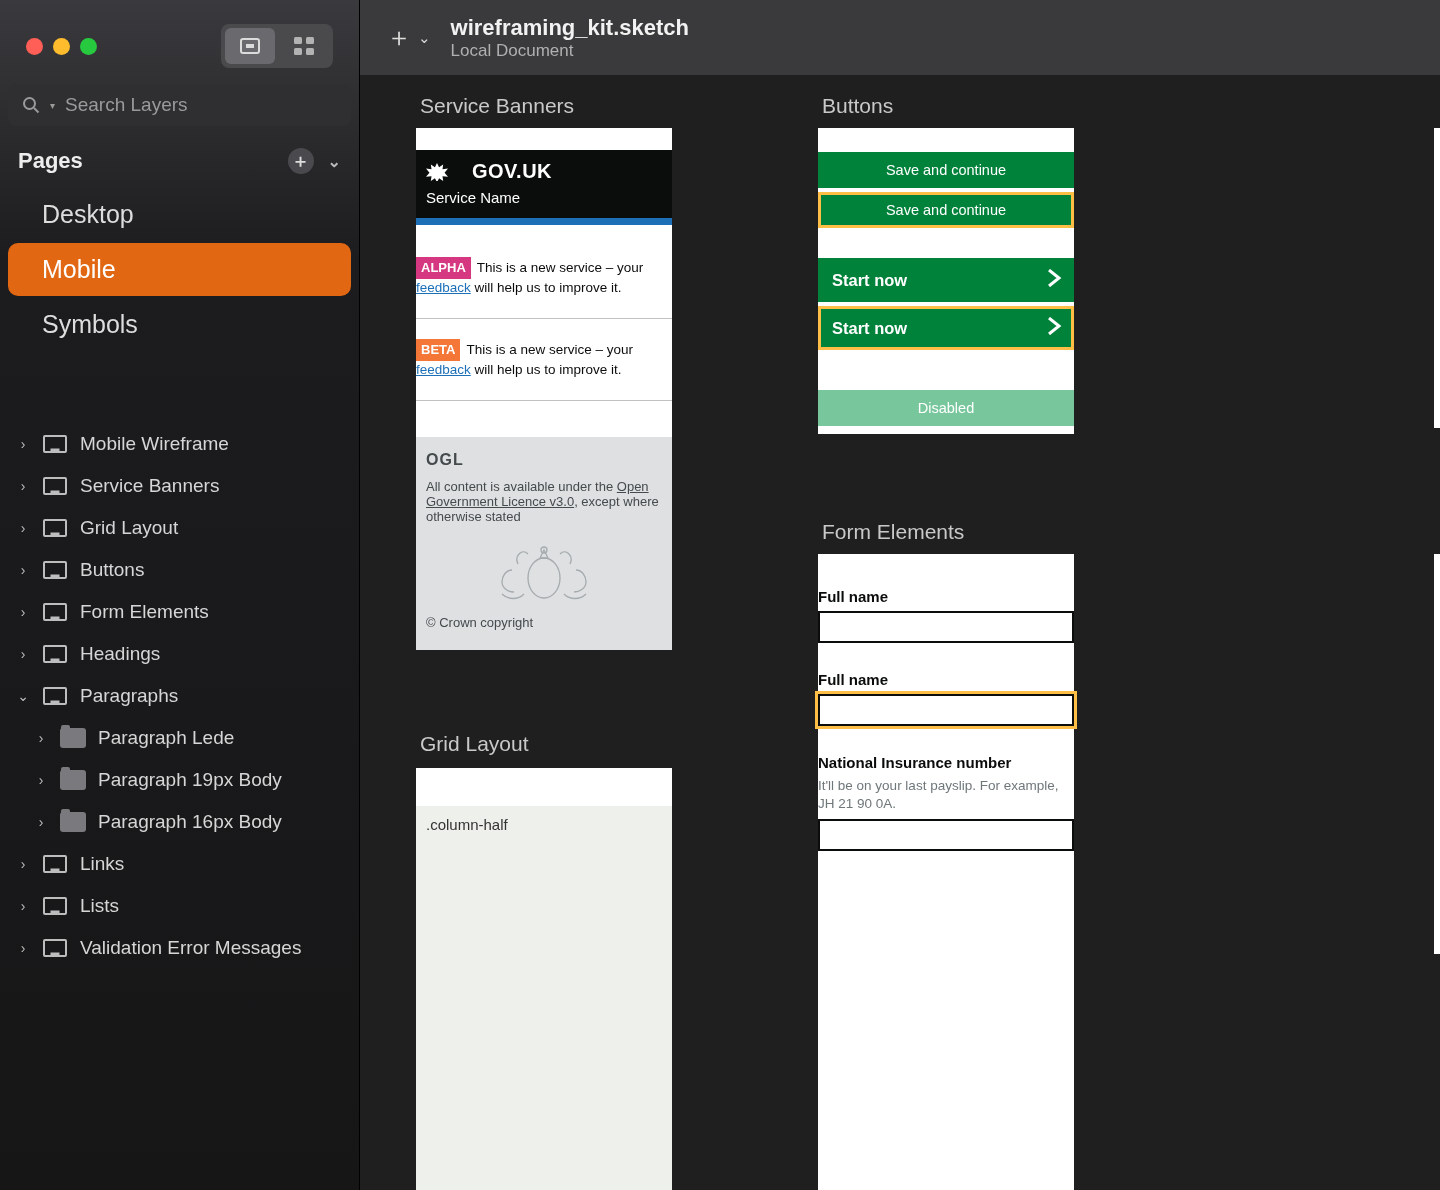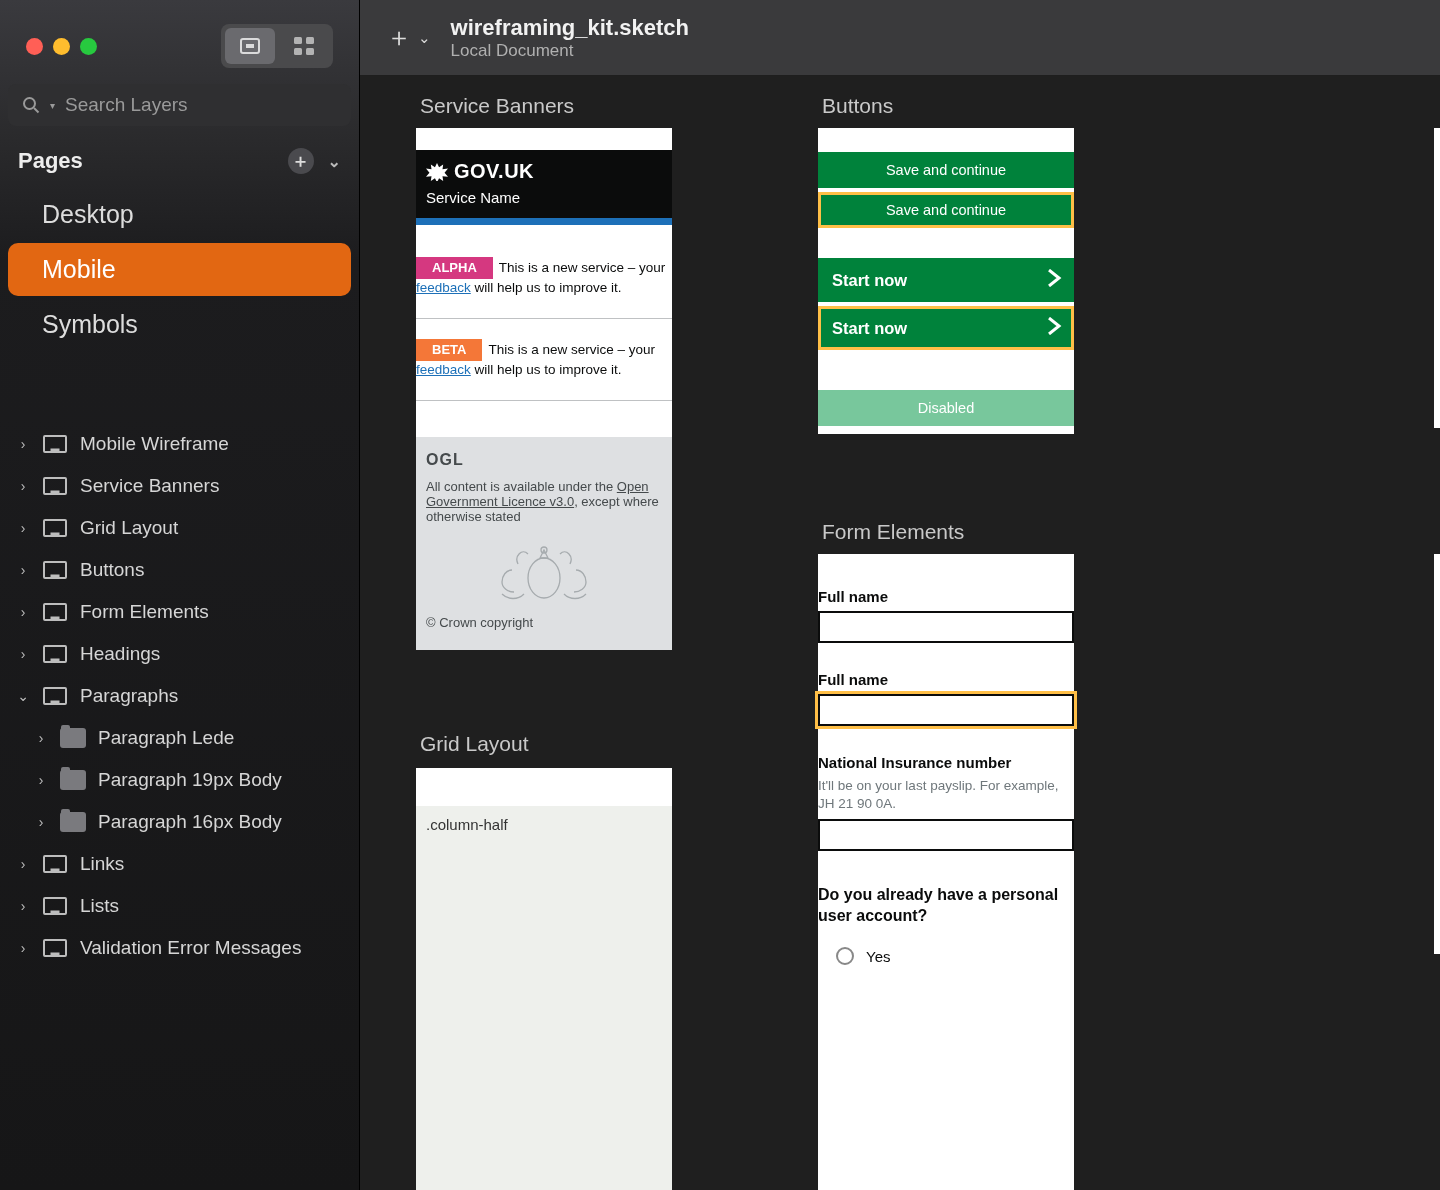--- a/index.html
+++ b/index.html
@@ -106,26 +106,26 @@
     padding: 36px 0 0 60px;
   }
   .section-label { font-size:21px; font-weight:400; color:#c9c9c9; margin-bottom:8px; }
 
   .artboard { background:#fff; color:#0b0c0c; position:absolute; }
 
   
   .sb-art { left: 56px; top: 52px; width: 256px; height: 518px; font-size:14px;}
   .sb-top-white { height: 22px; background:#fff; }
   .sb-header { background:#0b0c0c; padding: 10px 10px 12px 10px; color:#fff; }
-  .sb-header .crown-row { display:flex; align-items:center; gap:6px; }
+  .sb-header .crown-row { display:flex; align-items:center; gap:24px; }
   .govuk { font-size:20px; font-weight:700; letter-spacing:.5px;}
   .service-name { font-size:15px; font-weight:400; margin-top:6px;}
   .blue-bar { height:7px; background:#1d70b8; }
   .phase-block { padding: 10px 0 10px 0; font-size:13.5px; line-height:1.4;}
-  .tag { display:inline-block; color:#fff; font-weight:700; font-size:13px; padding:2px 16px; margin-right:6px;}
+  .tag { display:inline-block; color:#fff; font-weight:700; font-size:13px; padding:2px 5px; margin-right:6px;}
   .tag.alpha{ background:#d53880;}
   .tag.beta{ background:#f47738;}
   .feedback-link{ color:#1d70b8; text-decoration:underline;}
   .sb-divider{ border-top:1px solid #bfc1c3; margin: 10px 0;}
   .footer { background:#dee0e2; padding: 14px 10px 20px 10px; font-size:13px; color:#454a4c;}
   .footer .ogl { font-weight:700; font-size:16px; letter-spacing:1px;}
   .footer a { color:#454a4c; text-decoration:underline;}
   .crest { text-align:center; margin-top:16px;}
   .crest svg{ opacity:.5;}
   .crown-copy { margin-top:8px; font-size:13px;}
@@ -423,26 +423,19 @@
       </div>
       <div class="f-group">
         <label class="f-label">Full name</label>
         <div class="f-input focus"></div>
       </div>
       <div class="f-group">
         <label class="f-label">National Insurance number</label>
         <span class="f-hint">It'll be on your last payslip. For example, JH 21 90 0A.</span>
         <div class="f-input" style="margin-top:6px;"></div>
       </div>
-      <div class="f-group" style="margin-top:34px;">
-        <div class="question">Do you already have a personal user account?</div>
-        <div class="radio-row">
-          <span class="radio"></span>
-          <span>Yes</span>
-        </div>
-      </div>
     </div>
 
     <div class="peek" style="top:52px; height:300px;"></div>
     <div class="peek" style="top:478px; height:400px;"></div>
 
   </div>
 </div>
 
 </body></html>

